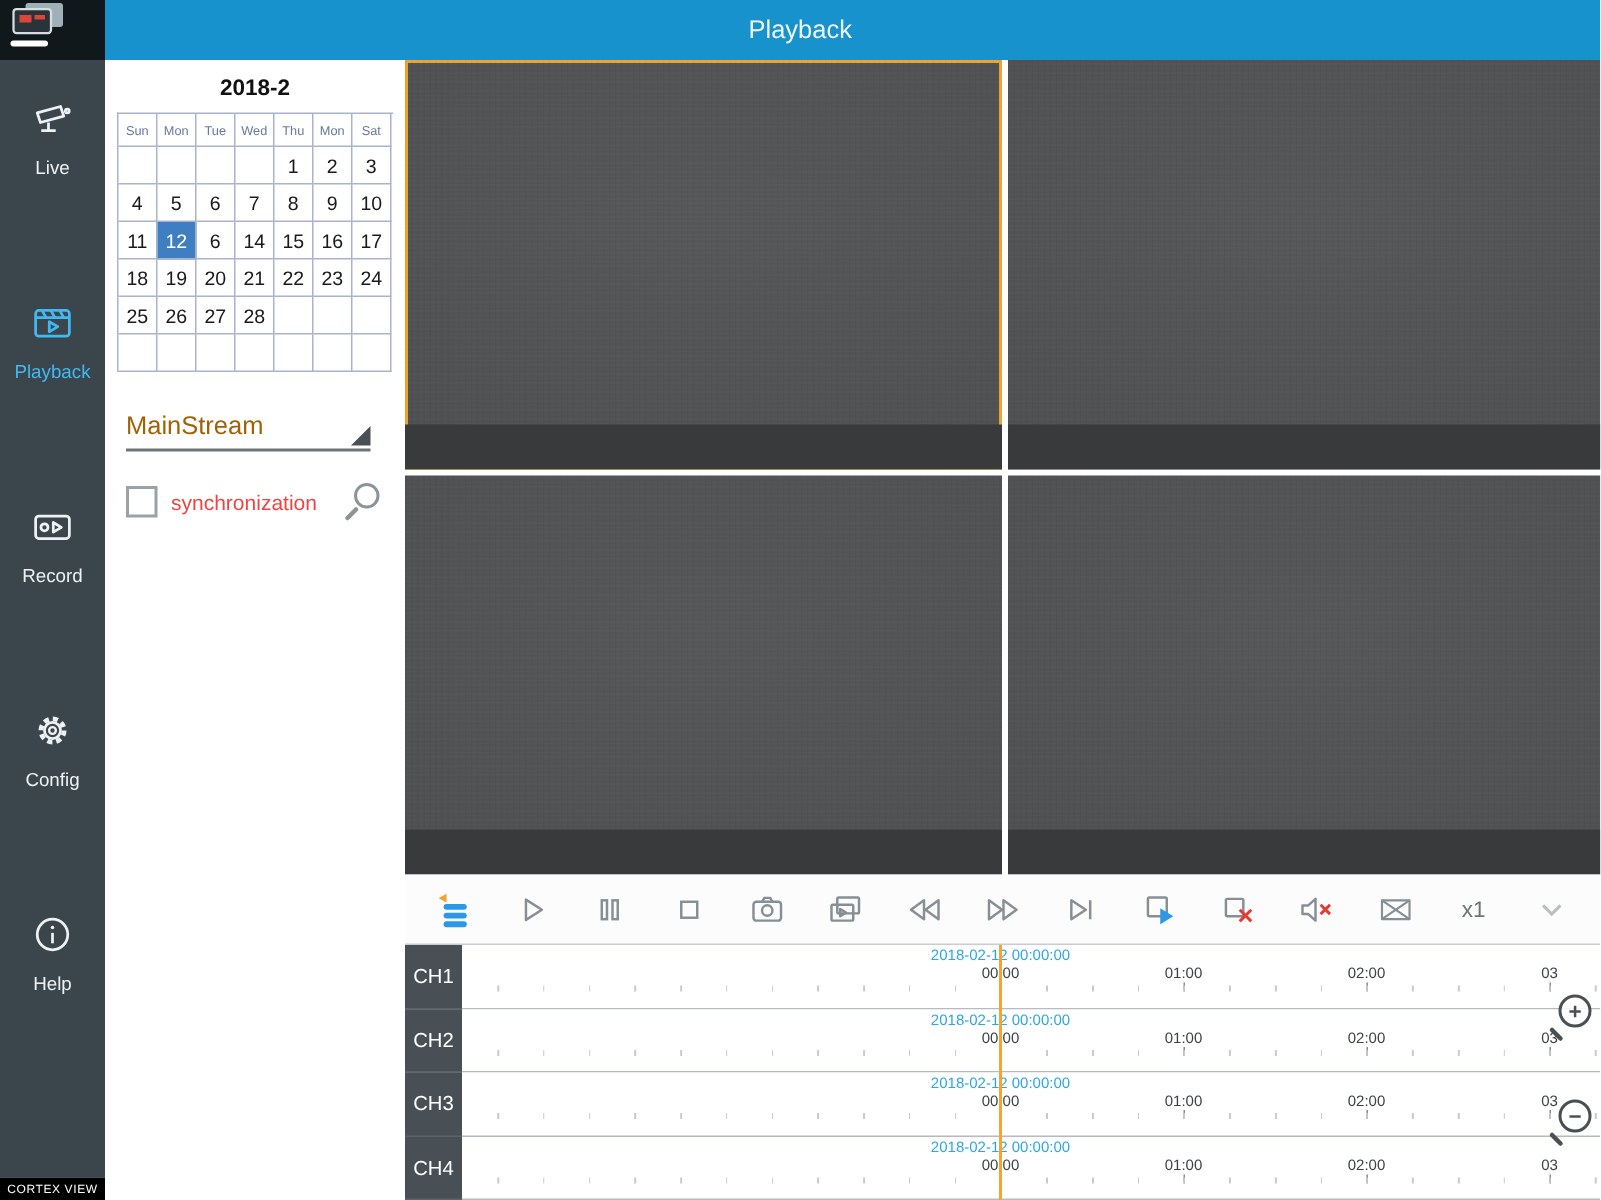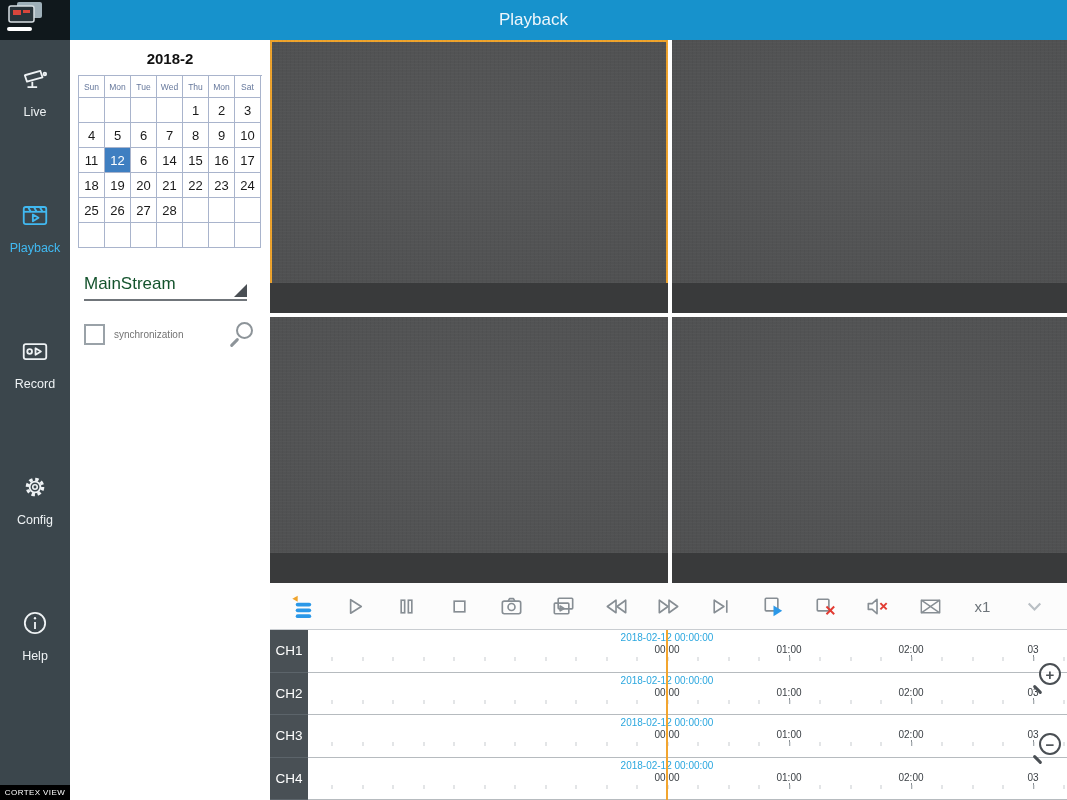--- a/index.html
+++ b/index.html
@@ -30,26 +30,26 @@
   .cal-title { margin-top:10px; text-align:center; font-size:15px; font-weight:bold; color:#111; }
   .cal-grid { width:184px; margin:8px auto 0; display:grid; grid-template-columns:repeat(7,26px);
               border-left:1px solid #a9b4cc; border-top:1px solid #a9b4cc; }
   .cal-cell { border-right:1px solid #a9b4cc; border-bottom:1px solid #a9b4cc;
               display:flex; align-items:center; justify-content:center; }
   .cal-wd  { height:22px; font-size:8.5px; color:#66789c; }
   .cal-day { height:25px; font-size:13px; color:#1a1a1a; }
   .cal-day.sel { background:#3f7fc1; color:#fff; }
   .stream-row { margin:26px 0 0 14px; width:163px; position:relative;
                 border-bottom:2px solid #70757a; padding-bottom:5px; }
-  .stream-value { font-size:17px; color:#14532d; }
+  .stream-value { font-size:17px; color:#a16207; }
   .stream-caret { position:absolute; right:0; bottom:2px; width:0; height:0;
                   border-left:13px solid transparent; border-bottom:13px solid #4a4f54; }
   .sync-row { margin:20px 16px 0 14px; display:flex; align-items:center; }
   .sync-checkbox { width:21px; height:21px; border:2px solid #9aa2a8; background:#fff; }
-  .sync-label { margin-left:9px; font-size:10px; color:#737373; }
+  .sync-label { margin-left:9px; font-size:14px; color:#ef4444; }
   .search-btn { margin-left:auto; position:relative; width:27px; height:27px; cursor:pointer; }
   .search-btn .lens { position:absolute; right:1px; top:1px; width:17px; height:17px;
                       border:2.5px solid #8d9499; border-radius:50%; }
   .search-btn .handle { position:absolute; left:2px; bottom:4px; width:11px; height:3px;
                         background:#8d9499; border-radius:2px; transform:rotate(-45deg); }
 
   
   .main { position:absolute; left:270px; top:40px; width:888px; height:760px; background:#fff; }
 
   .video-grid { position:absolute; left:0; top:0; width:797px; height:543px; background:#fff;

